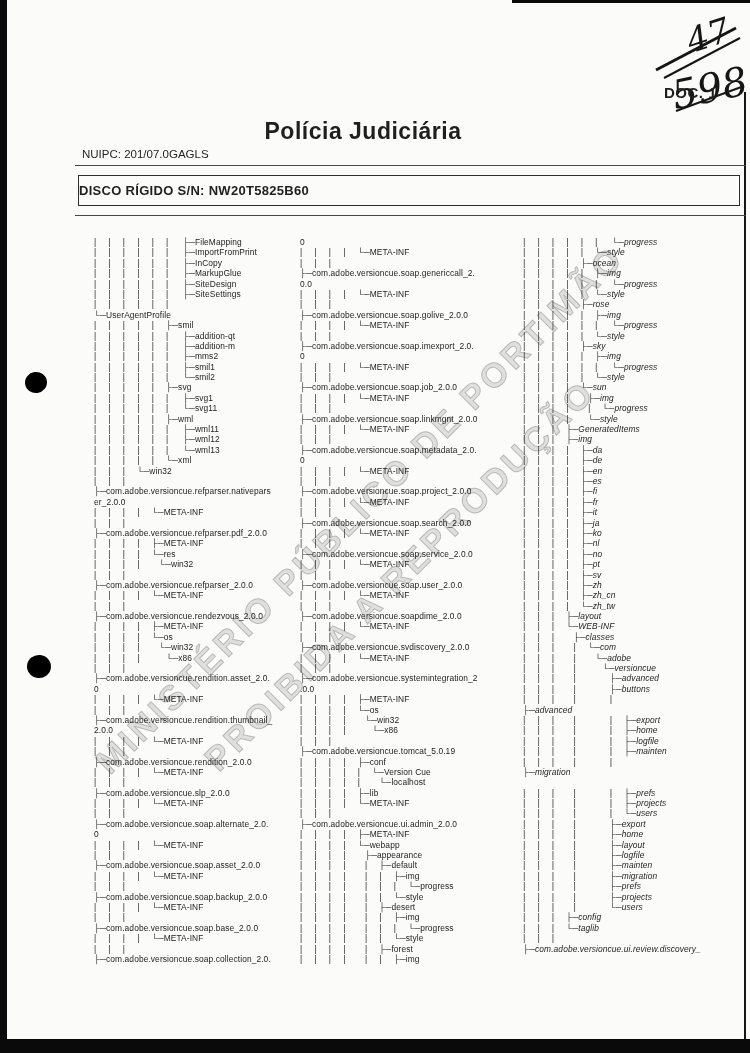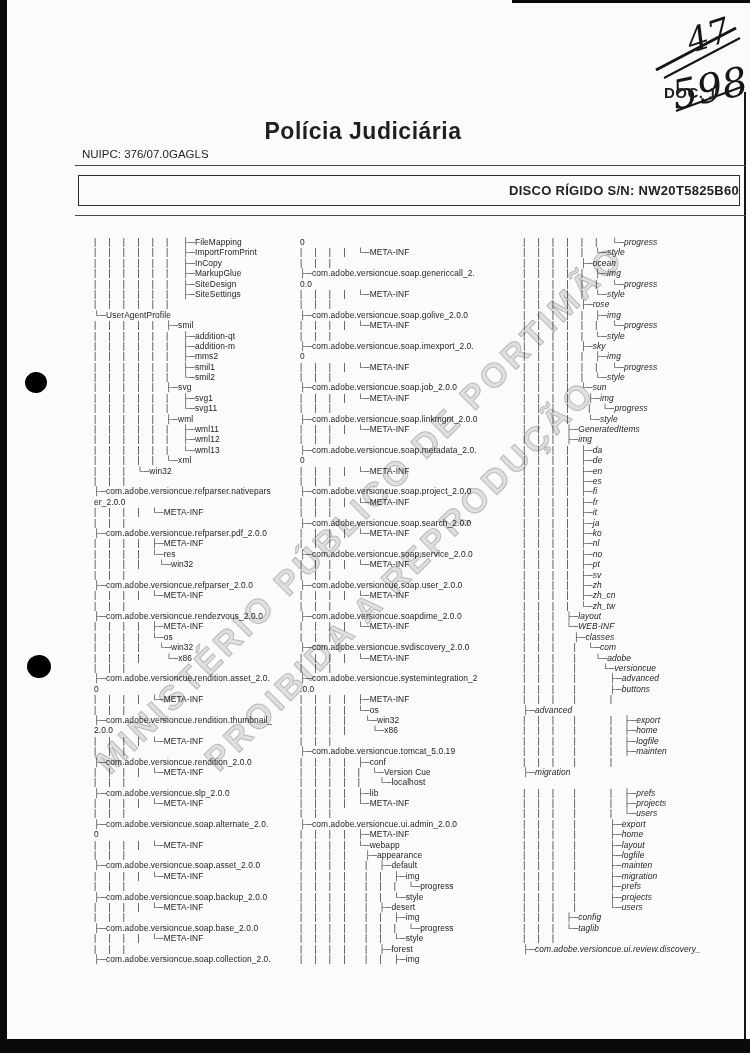--- a/index.html
+++ b/index.html
@@ -19,21 +19,21 @@
   .hole-2{left:27px;top:655px;width:24px;height:23px;transform:rotate(6deg);}
   
   .doc-label{position:absolute;left:644px;top:84px;font-size:15px;font-weight:bold;letter-spacing:.5px;margin-left:20px;}
   .page-title{position:absolute;left:0;top:118px;width:750px;text-align:center;
     transform:translateX(-12px);font-size:23px;font-weight:bold;letter-spacing:.5px;}
   .nuipc{position:absolute;left:82px;top:148px;font-size:11.5px;}
   .rule{position:absolute;background:#474747;height:1px;}
   .rule-nuipc{left:75px;top:165px;width:671px;}
   .rule-underbox{left:75px;top:215px;width:671px;}
   .disk-box{position:absolute;left:78px;top:175px;width:660px;height:29px;
-    border:1px solid #2e2e2e;display:flex;align-items:center;justify-content:flex-end;}
+    border:1px solid #2e2e2e;display:flex;align-items:center;justify-content:flex-start;}
   .disk-box span{font-size:13px;font-weight:bold;letter-spacing:.3px;}
   
   .wm{position:absolute;width:740px;text-align:center;white-space:nowrap;
     transform:rotate(-45deg);font-weight:bold;pointer-events:none;
     color:rgba(125,125,125,0.22);-webkit-text-stroke:1px rgba(105,105,105,0.38);}
   .wm-1{left:-10px;top:490px;font-size:34px;letter-spacing:4px;}
   .wm-2{left:30px;top:556px;font-size:34px;letter-spacing:4px;}
   
   .tree-col{position:absolute;top:237px;font-size:8.4px;line-height:10.4px;
     white-space:pre;letter-spacing:.1px;color:#232323;}
@@ -60,21 +60,21 @@
   <svg class="handwriting" viewBox="0 0 120 110" xmlns="http://www.w3.org/2000/svg">
     <text class="hw-text" x="58" y="44" font-size="34" transform="rotate(-18 70 35)">47</text>
     <line x1="26" y1="64" x2="106" y2="22" stroke="#161616" stroke-width="3"></line>
     <line x1="34" y1="72" x2="110" y2="32" stroke="#161616" stroke-width="2"></line>
     <text class="hw-text" x="42" y="98" font-size="40" transform="rotate(-12 70 85)">598</text>
     <line x1="46" y1="105" x2="114" y2="80" stroke="#161616" stroke-width="2"></line>
   </svg>
 
   <div class="doc-label">DOC. 1</div>
   <div class="page-title">Polícia Judiciária</div>
-  <div class="nuipc">NUIPC: 376/07.0GAGLS</div>
+  <div class="nuipc">NUIPC: 201/07.0GAGLS</div>
   <div class="rule rule-nuipc"></div>
   <div class="disk-box">
     <span>DISCO RÍGIDO S/N: NW20T5825B60</span>
   </div>
   <div class="rule rule-underbox"></div>
 
   <div class="wm wm-1">MINISTÉRIO PÚBLICO DE PORTIMÃO</div>
   <div class="wm wm-2">PROIBIDA A REPRODUÇÃO</div>
 
   <div class="tree-col tree-col-1"><div class="tree-line">|     |     |     |     |     |      ├─FileMapping</div><div class="tree-line">|     |     |     |     |     |      ├─ImportFromPrint</div><div class="tree-line">|     |     |     |     |     |      ├─InCopy</div><div class="tree-line">|     |     |     |     |     |      ├─MarkupGlue</div><div class="tree-line">|     |     |     |     |     |      ├─SiteDesign</div><div class="tree-line">|     |     |     |     |     |      ├─SiteSettings</div><div class="tree-line">|     |     |     |     |     |</div><div class="tree-line">└─UserAgentProfile</div><div class="tree-line">|     |     |     |     |     ├─smil</div><div class="tree-line">|     |     |     |     |     |      ├─addition-qt</div><div class="tree-line">|     |     |     |     |     |      ├─addition-m</div><div class="tree-line">|     |     |     |     |     |      ├─mms2</div><div class="tree-line">|     |     |     |     |     |      ├─smil1</div><div class="tree-line">|     |     |     |     |     |      └─smil2</div><div class="tree-line">|     |     |     |     |     ├─svg</div><div class="tree-line">|     |     |     |     |     |      ├─svg1</div><div class="tree-line">|     |     |     |     |     |      └─svg11</div><div class="tree-line">|     |     |     |     |     ├─wml</div><div class="tree-line">|     |     |     |     |     |      ├─wml11</div><div class="tree-line">|     |     |     |     |     |      ├─wml12</div><div class="tree-line">|     |     |     |     |     |      └─wml13</div><div class="tree-line">|     |     |     |     |     └─xml</div><div class="tree-line">|     |     |     └─win32</div><div class="tree-line">|     |     |</div><div class="tree-line">├─com.adobe.versioncue.refparser.nativepars</div><div class="tree-line">er_2.0.0</div><div class="tree-line">|     |     |     |     └─META-INF</div><div class="tree-line">|     |     |</div><div class="tree-line">├─com.adobe.versioncue.refparser.pdf_2.0.0</div><div class="tree-line">|     |     |     |     ├─META-INF</div><div class="tree-line">|     |     |     |     └─res</div><div class="tree-line">|     |     |     |        └─win32</div><div class="tree-line">|     |     |</div><div class="tree-line">├─com.adobe.versioncue.refparser_2.0.0</div><div class="tree-line">|     |     |     |     └─META-INF</div><div class="tree-line">|     |     |</div><div class="tree-line">├─com.adobe.versioncue.rendezvous_2.0.0</div><div class="tree-line">|     |     |     |     ├─META-INF</div><div class="tree-line">|     |     |     |     └─os</div><div class="tree-line">|     |     |     |        └─win32</div><div class="tree-line">|     |     |     |           └─x86</div><div class="tree-line">|     |     |</div><div class="tree-line">├─com.adobe.versioncue.rendition.asset_2.0.</div><div class="tree-line">0</div><div class="tree-line">|     |     |     |     └─META-INF</div><div class="tree-line">|     |     |</div><div class="tree-line">├─com.adobe.versioncue.rendition.thumbnail_</div><div class="tree-line">2.0.0</div><div class="tree-line">|     |     |     |     └─META-INF</div><div class="tree-line">|     |     |</div><div class="tree-line">├─com.adobe.versioncue.rendition_2.0.0</div><div class="tree-line">|     |     |     |     └─META-INF</div><div class="tree-line">|     |     |</div><div class="tree-line">├─com.adobe.versioncue.slp_2.0.0</div><div class="tree-line">|     |     |     |     └─META-INF</div><div class="tree-line">|     |     |</div><div class="tree-line">├─com.adobe.versioncue.soap.alternate_2.0.</div><div class="tree-line">0</div><div class="tree-line">|     |     |     |     └─META-INF</div><div class="tree-line">|     |     |</div><div class="tree-line">├─com.adobe.versioncue.soap.asset_2.0.0</div><div class="tree-line">|     |     |     |     └─META-INF</div><div class="tree-line">|     |     |</div><div class="tree-line">├─com.adobe.versioncue.soap.backup_2.0.0</div><div class="tree-line">|     |     |     |     └─META-INF</div><div class="tree-line">|     |     |</div><div class="tree-line">├─com.adobe.versioncue.soap.base_2.0.0</div><div class="tree-line">|     |     |     |     └─META-INF</div><div class="tree-line">|     |     |</div><div class="tree-line">├─com.adobe.versioncue.soap.collection_2.0.</div></div>

